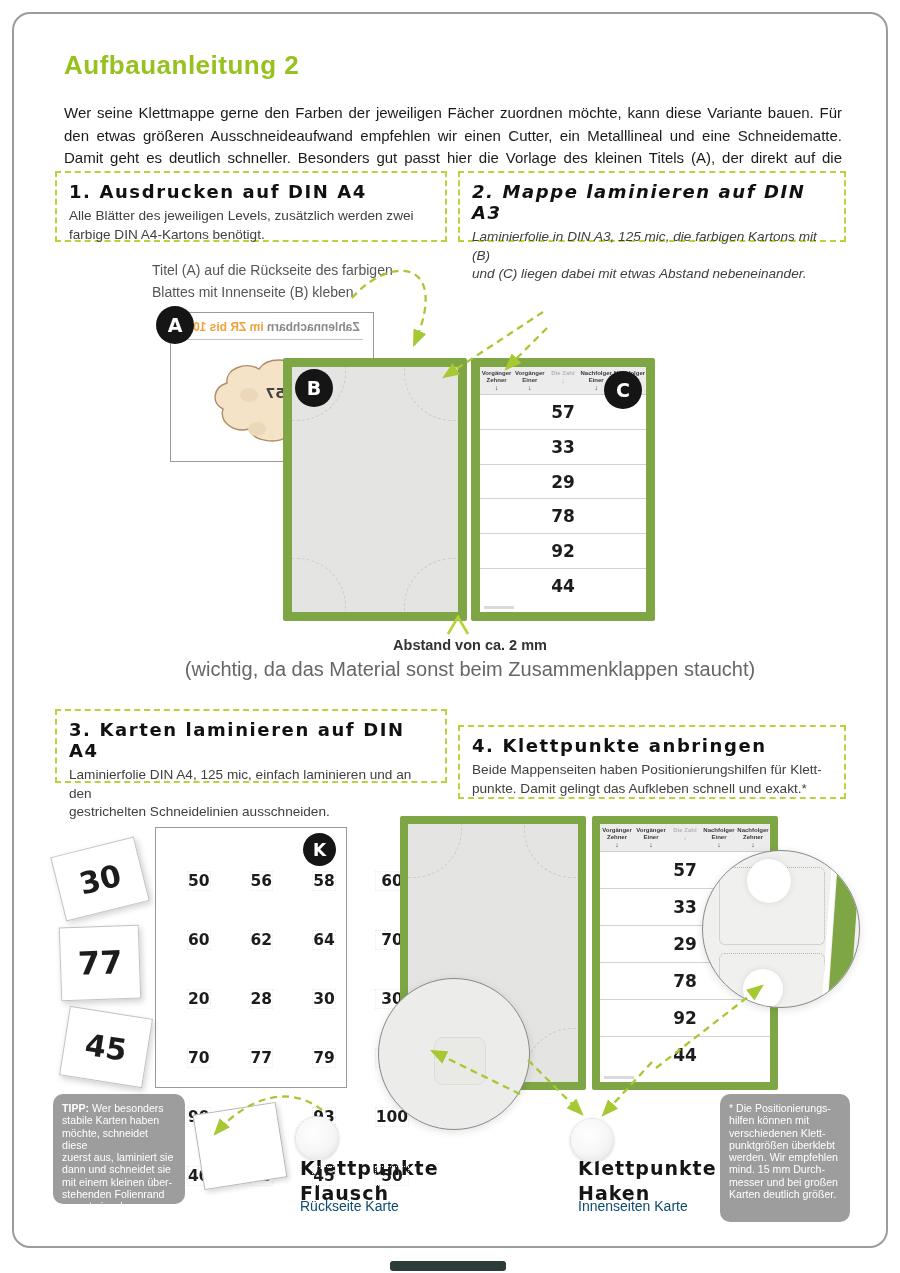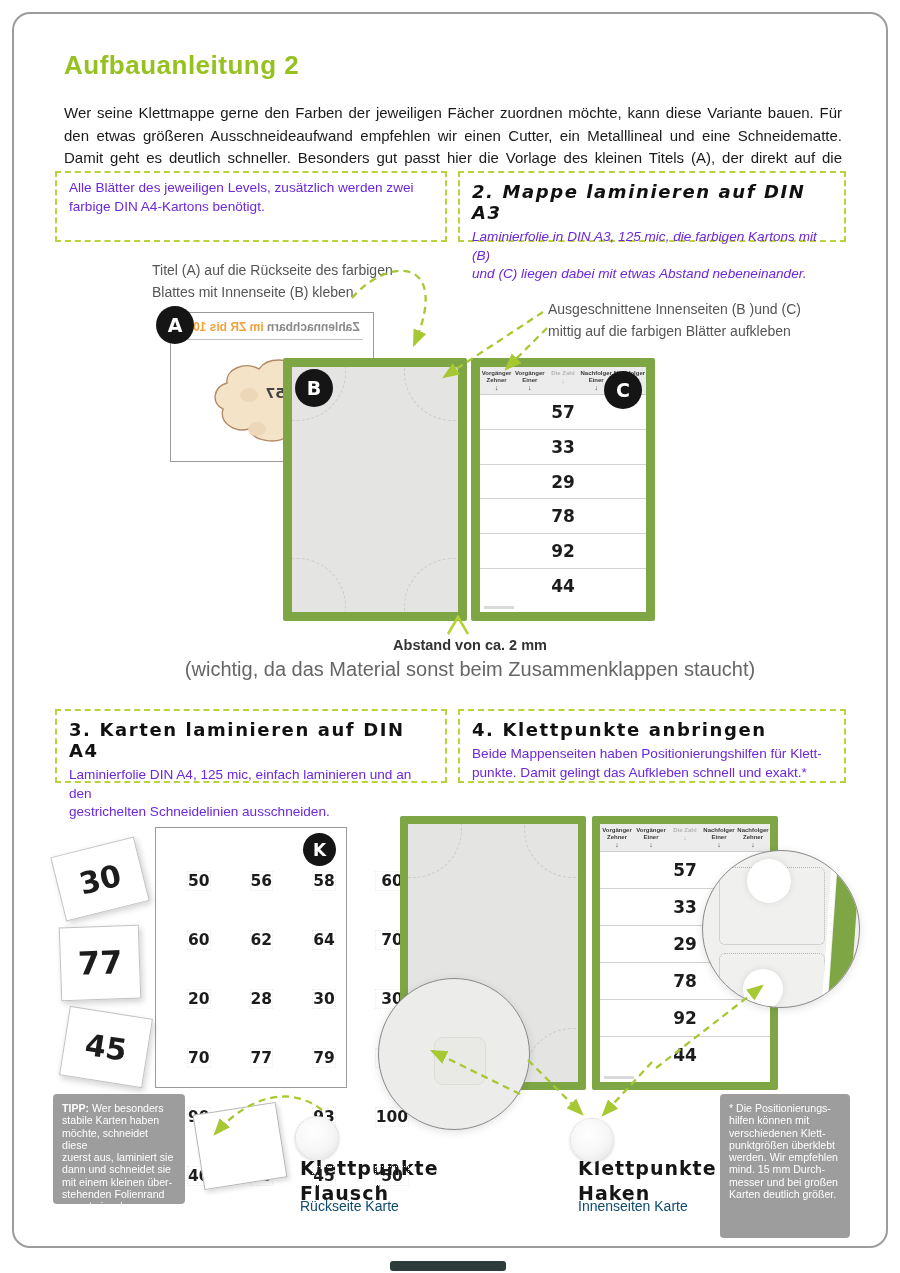--- a/index.html
+++ b/index.html
@@ -6,21 +6,21 @@
   #page{position:relative;width:900px;height:1273px;background:#fff;overflow:hidden;
         font-family:"Liberation Sans",sans-serif;color:#1c1c1c;}
   .abs{position:absolute;}
   #frame{left:12px;top:12px;width:872px;height:1232px;border:2px solid #9c9c9c;border-radius:18px;}
   #title{left:64px;top:50px;font-size:26px;font-weight:700;color:#96c11e;letter-spacing:.5px;}
   #intro{left:64px;top:102px;width:778px;font-size:15px;line-height:22.5px;text-align:justify;color:#1a1a1a;}
   .stepbox{border:2px dashed #bcd23c;background:#fff;box-sizing:border-box;padding:6px 12px 8px;}
   .hand{font-family:"DejaVu Sans",sans-serif;font-weight:700;}
   .step-h{font-size:18px;font-weight:700;letter-spacing:1.6px;color:#111;margin:2px 0 5px;
           font-family:"DejaVu Sans",sans-serif;}
-  .step-b{font-size:13.6px;color:#6d28d9;line-height:18.5px;white-space:pre-line;}
+  .step-b{font-size:13.6px;color:#404040;line-height:18.5px;white-space:pre-line;}
   .ann{font-size:14px;color:#555;line-height:21.5px;white-space:pre-line;}
   .tag{width:38px;height:38px;border-radius:50%;background:#151515;color:#fff;display:flex;
        align-items:center;justify-content:center;font-size:19px;font-weight:700;z-index:6;
        font-family:"DejaVu Sans",sans-serif;}
   
   #sheetA{left:170px;top:312px;width:202px;height:148px;background:#fff;border:1.5px solid #9a9a9a;z-index:1;}
   #sheetA .mir{position:absolute;inset:0;transform:scaleX(-1);}
   #sheetA .ttl{position:absolute;left:10px;top:7px;width:180px;text-align:center;font-size:12px;
                font-weight:700;border-bottom:1px solid #c3c3c3;padding-bottom:5px;white-space:nowrap;}
   .ttl-gray{color:#8a8a8a;} .ttl-orange{color:#f0a23c;}
@@ -80,54 +80,53 @@
            box-shadow:0 1px 3px rgba(0,0,0,.16);}
   #dotF{left:295px;top:1116px;width:42px;height:42px;}
   #dotH{left:570px;top:1118px;width:42px;height:42px;}
   .klabel{font-size:19px;line-height:25px;color:#151515;white-space:pre-line;
           font-family:"DejaVu Sans",sans-serif;font-weight:700;letter-spacing:1px;}
   .ksub{font-size:14px;color:#0c4a6e;}
   #labF{left:300px;top:1156px;} #subF{left:300px;top:1198px;}
   #labH{left:578px;top:1156px;} #subH{left:578px;top:1198px;}
   #cardS{left:198px;top:1108px;width:82px;height:74px;transform:rotate(-9deg);z-index:3;
          background:#fff;border:1px solid #b5b5b5;box-shadow:2px 3px 5px rgba(0,0,0,.15);}
-  .graybox{background:#9d9d9d;border-radius:4px;color:#fff;box-sizing:border-box;
+  .graybox{background:#9d9d9d;border-radius:10px;color:#fff;box-sizing:border-box;
            padding:8px 9px;font-size:10.6px;line-height:12.3px;white-space:pre-line;z-index:2;}
   #tipbox{left:53px;top:1094px;width:132px;height:110px;}
-  #notebox{left:720px;top:1094px;width:130px;height:144px;}
+  #notebox{left:720px;top:1094px;width:130px;height:128px;}
   .b{font-weight:700;}
   #bottombar{left:390px;top:1261px;width:116px;height:10px;background:#2e3b3b;border-radius:3px;}
   #overlay{left:0;top:0;width:900px;height:1273px;z-index:10;pointer-events:none;}
   .cloudnum{font-size:14px;color:#444;font-weight:700;position:absolute;
             font-family:"DejaVu Sans",sans-serif;}
 </style>
 </head>
 <body>
 
 <div id="page">
 
   <div class="abs" id="frame"></div>
 
   <div class="abs" id="title">Aufbauanleitung 2</div>
   <div class="abs" id="intro">Wer seine Klettmappe gerne den Farben der jeweiligen Fächer zuordnen möchte, kann diese Variante bauen. Für den etwas größeren Ausschneideaufwand empfehlen wir einen Cutter, ein Metalllineal und eine Schneidematte. Damit geht es deutlich schneller. Besonders gut passt hier die Vorlage des kleinen Titels (A), der direkt auf die farbige Fläche geklebt wird.</div>
 
   <div class="abs stepbox" style="left:55px;top:171px;width:392px;height:71px;">
+    <div class="step-h">1. Ausdrucken auf DIN A4</div>
     <div class="step-b">Alle Blätter des jeweiligen Levels, zusätzlich werden zwei
 farbige DIN A4-Kartons benötigt.</div>
   </div>
   <div class="abs stepbox" style="left:458px;top:171px;width:388px;height:71px;font-style:italic;">
     <div class="step-h">2. Mappe laminieren auf DIN A3</div>
     <div class="step-b">Laminierfolie in DIN A3, 125 mic, die farbigen Kartons mit (B)
 und (C) liegen dabei mit etwas Abstand nebeneinander.</div>
   </div>
 
   <div class="abs ann" style="left:152px;top:260px;width:280px;">Titel (A) auf die Rückseite des farbigen
 Blattes mit Innenseite (B) kleben</div>
-  <div class="abs ann" style="left:548px;top:299px;width:300px;">Ausgeschnittene Innenseiten (B )und (C)
-mittig auf die farbigen Blätter aufkleben</div>
 
   <div class="abs" id="sheetA">
     <div class="mir">
       <div class="ttl">
         <span class="ttl-gray">Zahlennachbarn</span><span class="ttl-orange"> im ZR bis 100</span>
       </div>
       <svg width="202" height="120" style="position:absolute;left:-4px;top:30px;">
         <path d="M30,70 C18,70 12,58 22,50 C14,38 30,28 42,33 C46,20 68,16 78,26 C86,14 110,14 118,26 C132,18 152,26 150,40 C164,44 166,60 154,66 C158,80 142,90 128,86 C124,98 100,102 90,93 C80,103 56,101 52,90 C40,96 28,88 30,70 Z" fill="#f5e3c8" stroke="#b08a64" stroke-width="1.4"></path>
         <ellipse cx="52" cy="48" rx="9" ry="7" fill="#ecd8b8"></ellipse>
         <ellipse cx="128" cy="52" rx="9" ry="7" fill="#ecd8b8"></ellipse>
@@ -195,21 +194,21 @@
   <div class="abs tag" style="left:604px;top:371px;">C</div>
 
   <div class="abs" id="gapcap1">Abstand von ca. 2 mm</div>
   <div class="abs" id="gapcap2">(wichtig, da das Material sonst beim Zusammenklappen staucht)</div>
 
   <div class="abs stepbox" style="left:55px;top:709px;width:392px;height:74px;">
     <div class="step-h">3. Karten laminieren auf DIN A4</div>
     <div class="step-b">Laminierfolie DIN A4, 125 mic, einfach laminieren und an den
 gestrichelten Schneidelinien ausschneiden.</div>
   </div>
-  <div class="abs stepbox" style="left:458px;top:709px;width:388px;height:74px;">
+  <div class="abs stepbox" style="left:458px;top:725px;width:388px;height:74px;">
     <div class="step-h">4. Klettpunkte anbringen</div>
     <div class="step-b">Beide Mappenseiten haben Positionierungshilfen für Klett-
 punkte. Damit gelingt das Aufkleben schnell und exakt.*</div>
   </div>
 
   <div class="abs card hand" id="card0">30</div>
   <div class="abs card hand" id="card1">77</div>
   <div class="abs card hand" id="card2">45</div>
 
   <div class="abs" id="sheetK">

